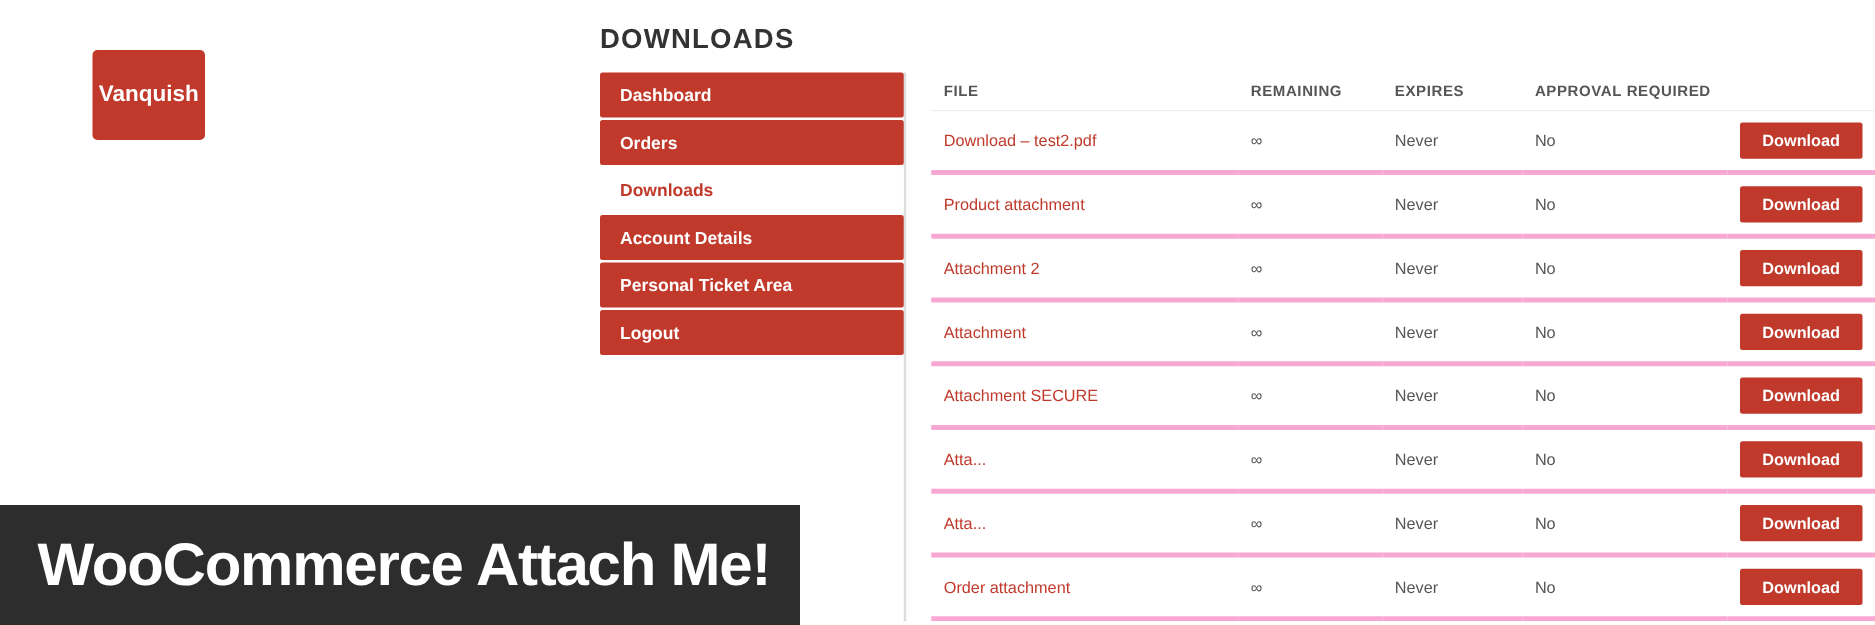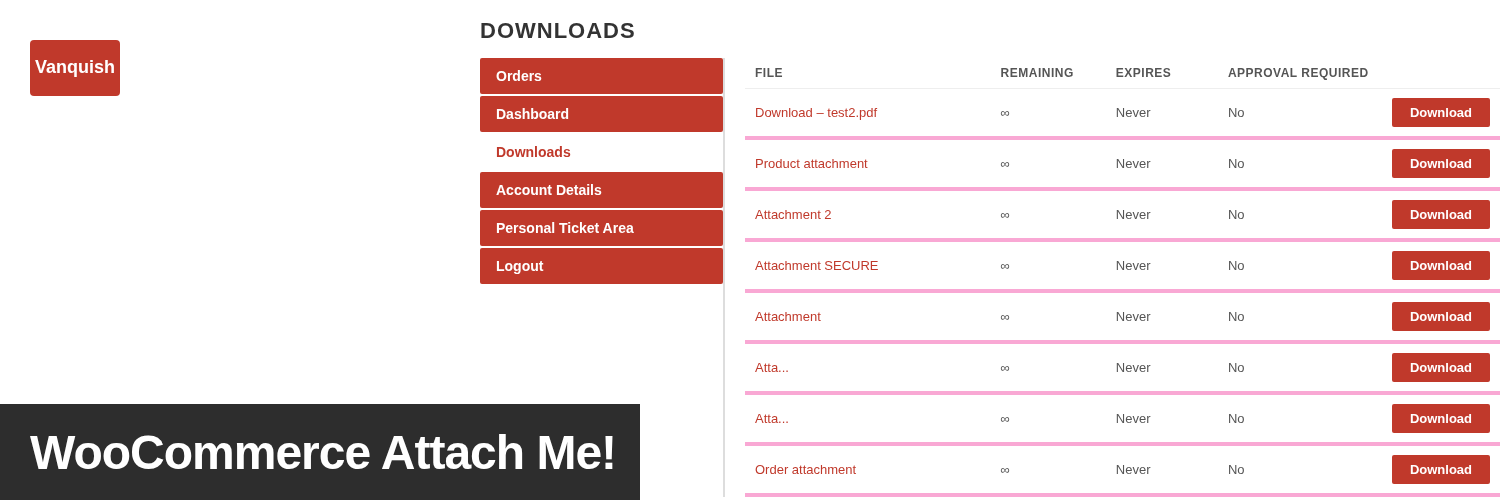--- a/index.html
+++ b/index.html
@@ -14,25 +14,26 @@
 
     
     .logo-area {
       position: absolute;
       top: 40px;
       left: 30px;
     }
     .logo-box {
       background: #c0392b;
       width: 90px;
-      height: 56px;
+      height: 72px;
       display: flex;
       align-items: center;
       justify-content: center;
       border-radius: 4px;
+      margin-left: 44px;
     }
     .logo-text {
       color: #fff;
       font-size: 18px;
       font-family: 'Comic Sans MS', cursive, sans-serif;
       font-weight: bold;
       text-align: center;
       line-height: 1.2;
     }
 
@@ -162,22 +163,22 @@
     <span class="logo-text">Vanquish</span>
   </div>
 </div>
 
 <div class="main-content">
   <div class="page-title">DOWNLOADS</div>
 
   <div class="content-layout">
 
     <nav class="sidebar-nav">
+      <div class="nav-item active">Dashboard</div>
       <div class="nav-item active">Orders</div>
-      <div class="nav-item active">Dashboard</div>
       <div class="nav-item current">Downloads</div>
       <div class="nav-item active">Account Details</div>
       <div class="nav-item active">Personal Ticket Area</div>
       <div class="nav-item active">Logout</div>
     </nav>
 
     <div class="downloads-table-area">
       <table>
         <thead>
           <tr>
@@ -210,30 +211,30 @@
             <tr>
       <td class="col-file">Attachment 2</td>
       <td class="col-remaining no-color">∞</td>
       <td class="col-expires no-color">Never</td>
       <td class="col-approval no-color">No</td>
       <td class="col-action">
         <button class="download-btn">Download</button>
       </td>
     </tr>
             <tr>
+      <td class="col-file">Attachment</td>
+      <td class="col-remaining no-color">∞</td>
+      <td class="col-expires no-color">Never</td>
+      <td class="col-approval no-color">No</td>
+      <td class="col-action">
+        <button class="download-btn">Download</button>
+      </td>
+    </tr>
+            <tr>
       <td class="col-file">Attachment SECURE</td>
-      <td class="col-remaining no-color">∞</td>
-      <td class="col-expires no-color">Never</td>
-      <td class="col-approval no-color">No</td>
-      <td class="col-action">
-        <button class="download-btn">Download</button>
-      </td>
-    </tr>
-            <tr>
-      <td class="col-file">Attachment</td>
       <td class="col-remaining no-color">∞</td>
       <td class="col-expires no-color">Never</td>
       <td class="col-approval no-color">No</td>
       <td class="col-action">
         <button class="download-btn">Download</button>
       </td>
     </tr>
             <tr>
       <td class="col-file">Atta...</td>
       <td class="col-remaining no-color">∞</td>

